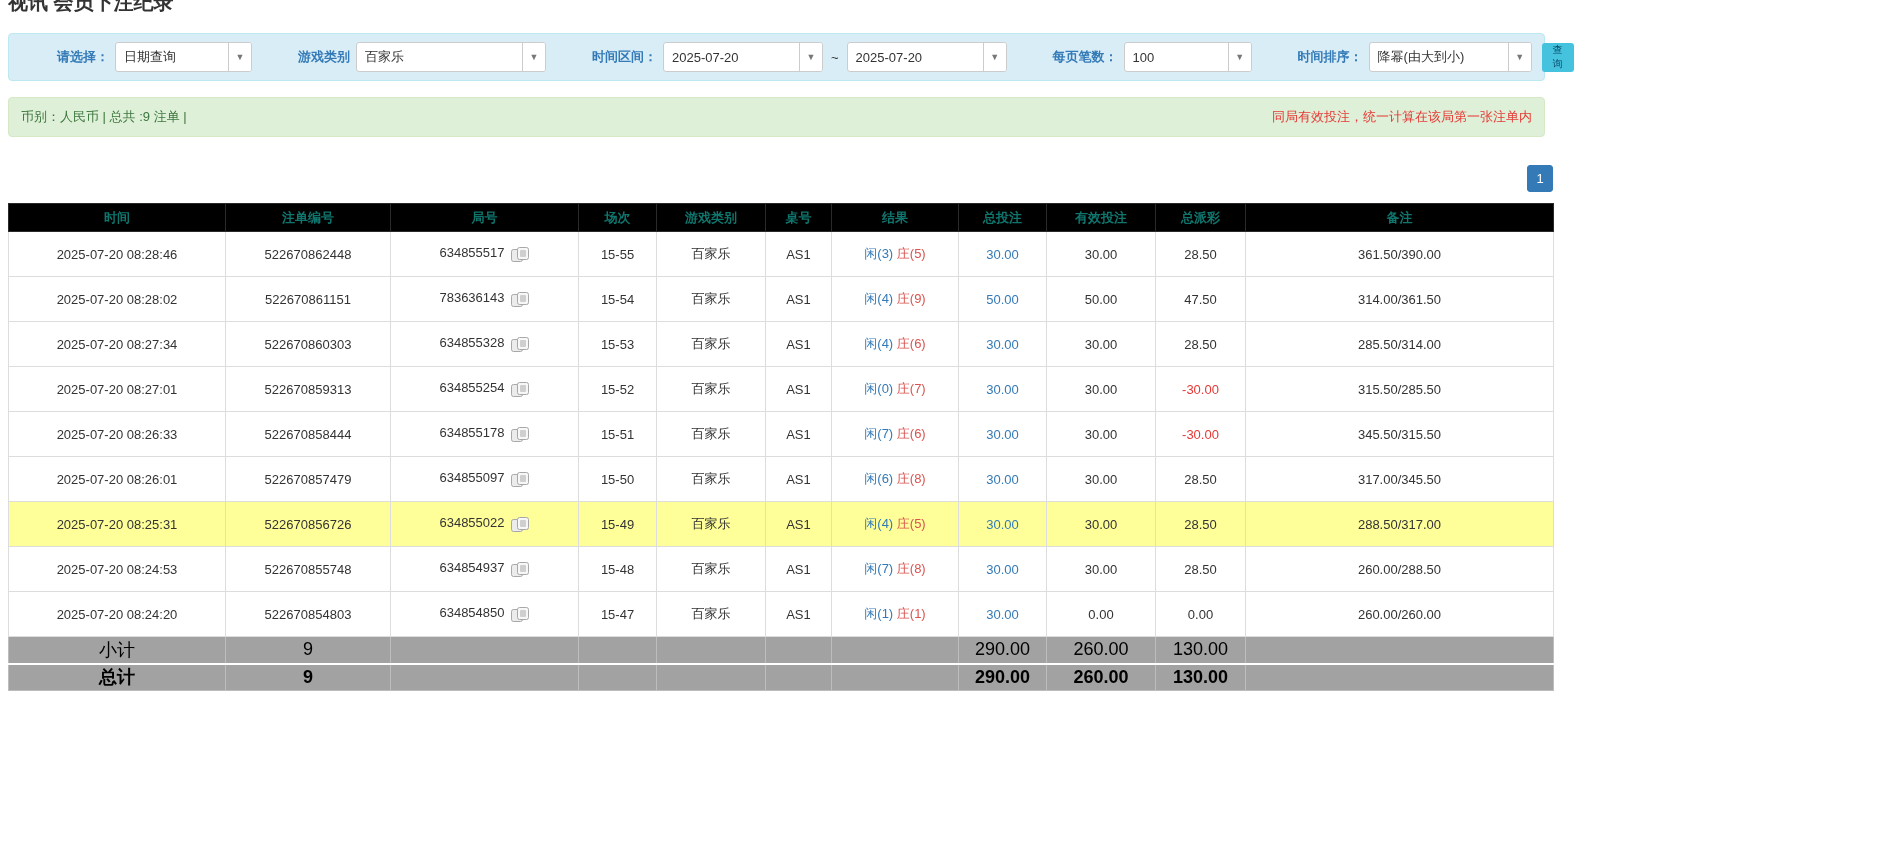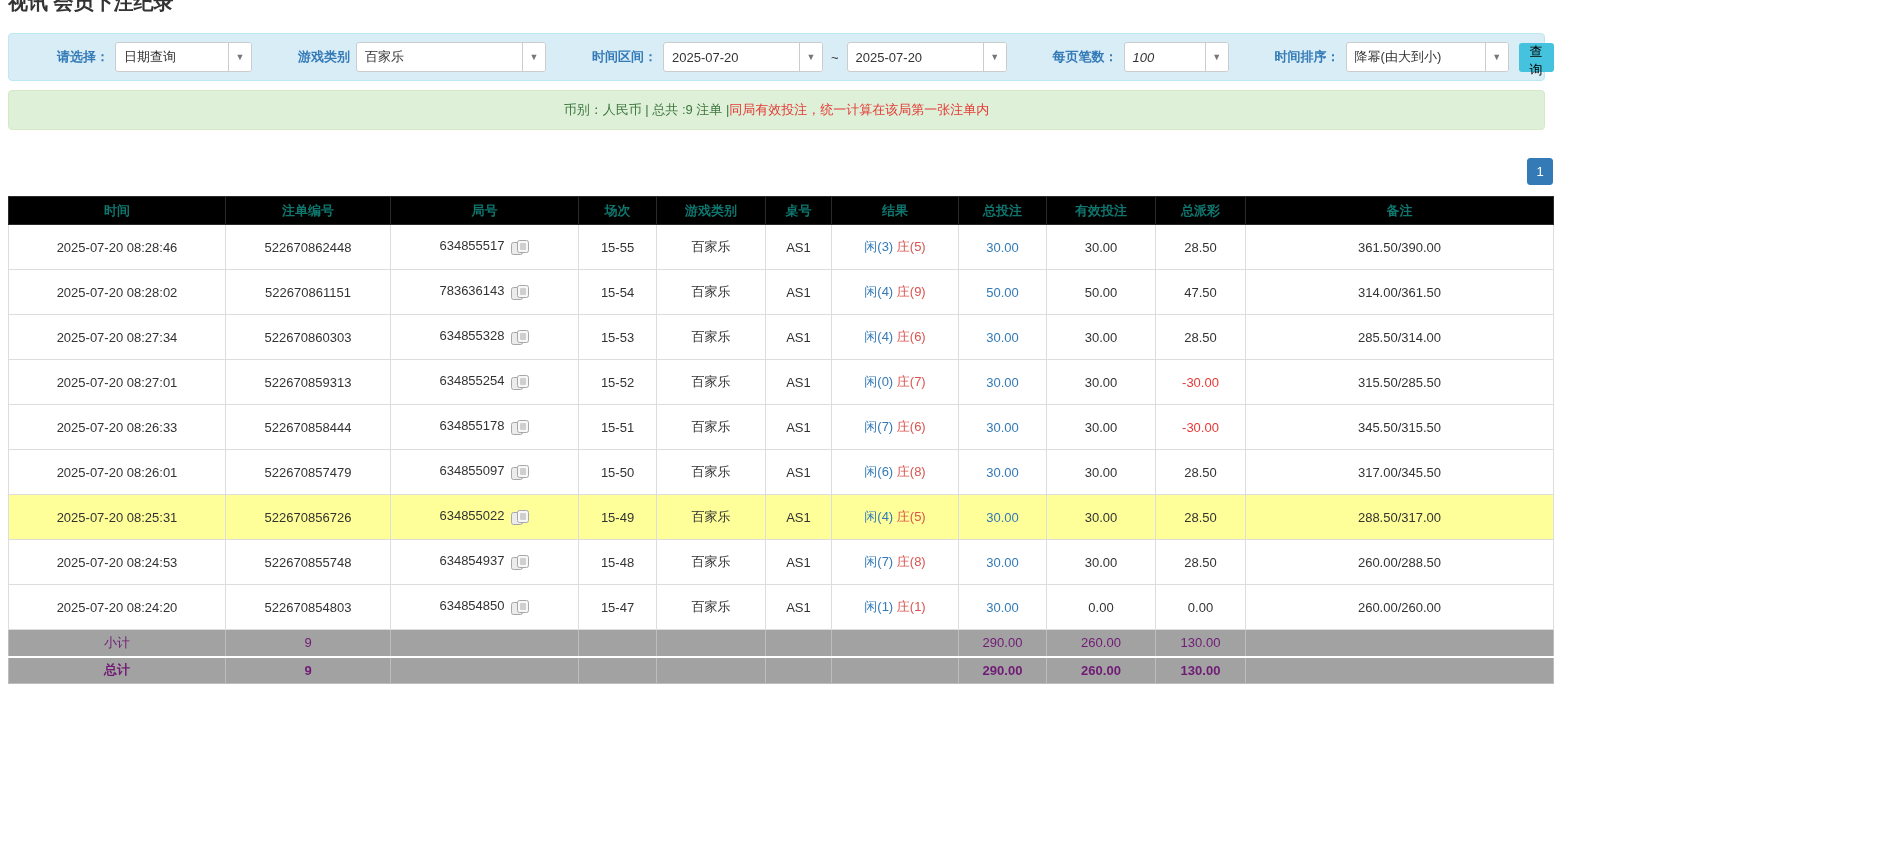--- a/index.html
+++ b/index.html
@@ -35,34 +35,34 @@
     height: 30px; display: flex; align-items: center; justify-content: space-between;
     cursor: pointer; overflow: hidden; flex: none;
   }
   .select .sel-text { padding: 0 8px; white-space: nowrap; color: #333; }
   .select .sel-arrow {
     width: 23px; align-self: stretch; border-left: 1px solid #ccc;
     display: flex; align-items: center; justify-content: center;
     color: #777; font-size: 9px; background: #fff;
   }
   .w135 { width: 137px; } .w190 { width: 190px; } .w160 { width: 160px; }
-  .w105 { width: 105px; font-style: italic; } .w163 { width: 163px; }
+  .w105 { width: 128px; } .w163 { width: 163px; }
   .tilde { color: #333; padding: 0 2px; }
   .search-btn {
-    background: var(--search-btn); color: #000000; border: none; border-radius: 3px;
-    height: 29px; padding: 0 11px; font-size: 13px; cursor: pointer; margin-left: 4px; font-family: Liberation Serif, serif;
+    background: var(--search-btn); color: #0c4a6e; border: none; border-radius: 3px;
+    height: 29px; padding: 0 11px; font-size: 10px; cursor: pointer; margin-left: 4px; font-family: Liberation Serif, serif;
   }
 
   
   .info-bar {
-    margin-top: 9px;
+    margin-top: 16px;
     width: 1537px; height: 40px;
     background: var(--info-bg); border: 1px solid var(--info-border);
     border-radius: 4px;
-    display: flex; align-items: center; justify-content: center;
+    display: flex; align-items: center; justify-content: space-between;
     padding: 0 12px; font-size: 13px;
   }
   .info-left { color: var(--info-text); }
   .info-right { color: var(--warn-red); }
 
   
   .pagination { width: 1545px; text-align: right; margin-top: 28px; }
   .page-btn {
     background: var(--page-btn); border: 1px solid var(--page-btn); color: #fff;
     min-width: 26px; height: 27px; padding: 0 8px;
@@ -79,22 +79,22 @@
     height: 45px; text-align: center; background: #fff;
     border: 1px solid #ddd; color: #333; overflow: hidden; white-space: nowrap;
   }
   tbody tr.highlight td { background: var(--highlight); }
   .player { color: var(--player-blue); }
   .banker { color: var(--banker-red); }
   .bet-link { color: var(--link-blue); text-decoration: none; cursor: pointer; }
   td.negative { color: var(--negative-red); }
   .cards-icon { display: inline-block; vertical-align: middle; margin-left: 5px; cursor: pointer; line-height: 0; }
   tfoot td {
-    background: var(--footer-bg); color: #701a75; height: 27px;
-    text-align: center; border: 1px solid #bdbdbd; font-size: 13px;
+    background: var(--footer-bg); color: #000000; height: 27px;
+    text-align: center; border: 1px solid #bdbdbd; font-size: 18px;
   }
   tfoot tr.total-row td { border-top: 2px solid #fff; font-weight: bold; }
 </style>
 </head>
 <body>
 
 <div class="page">
 
   <div class="title-clip">
     <h1>视讯 会员下注纪录</h1>

